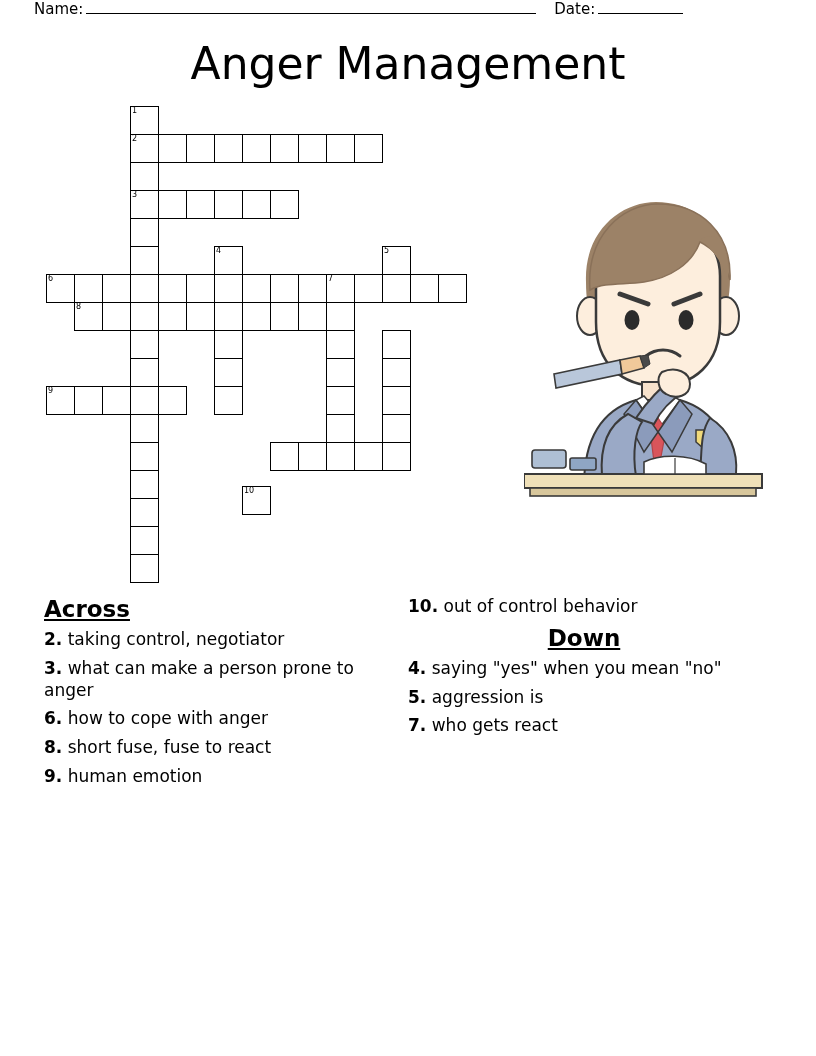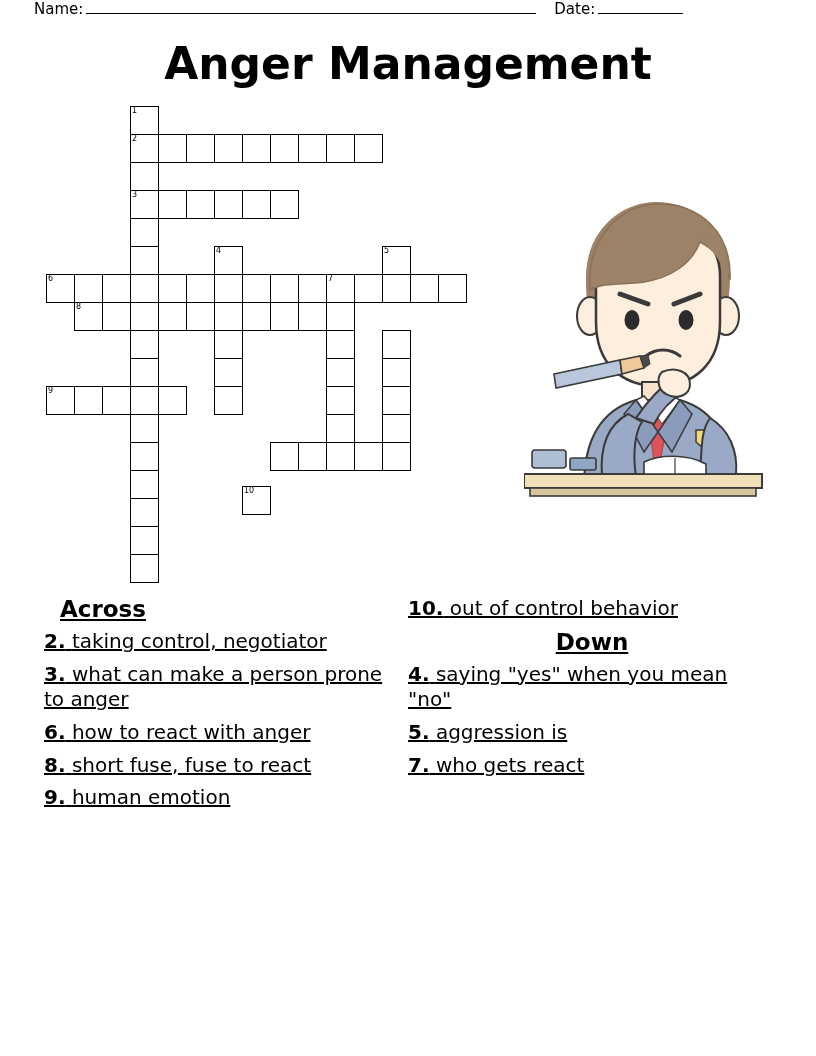--- a/index.html
+++ b/index.html
@@ -36,21 +36,21 @@
   .hdr-gap { width: 18px; }
 
   
   .title {
     position: absolute;
     top: 38px;
     left: 0;
     width: 816px;
     text-align: center;
     font-size: 44px;
-    font-weight: 700;
+    font-weight: 400;
     letter-spacing: 0px;
     font-family: "DejaVu Sans", sans-serif;
   }
 
   
   #grid-layer {
     position: absolute;
     left: 46px;
     top: 106px;
     width: 430px;
@@ -94,28 +94,27 @@
     top: 0;
     width: 352px;
   }
   .col-left { left: 44px; }
   .col-right { left: 408px; }
 
   .clue-heading {
     font-size: 23px;
     font-weight: bold;
     text-decoration: underline;
-    margin: 0 0 6px 16px;
+    margin: 0 0 6px 0;
     line-height: 1.18;
   }
   .clue {
-    font-size: 20px;
+    font-size: 17px;
     line-height: 1.28;
     margin: 0 0 7px 0;
-    text-decoration: underline;
   }
   .clue b { font-weight: bold; }
   .heading-down { margin-top: 2px; text-align: center; }
 </style>
 </head>
 <body>
 
 <div class="header-row">
   <span>Name:</span>
   <span class="hdr-rule name-rule"></span>
@@ -288,21 +287,21 @@
     <p class="clue">
       <b>2.</b>
       <span>taking control, negotiator</span>
     </p>
     <p class="clue">
       <b>3.</b>
       <span>what can make a person prone to anger</span>
     </p>
     <p class="clue">
       <b>6.</b>
-      <span>how to react with anger</span>
+      <span>how to cope with anger</span>
     </p>
     <p class="clue">
       <b>8.</b>
       <span>short fuse, fuse to react</span>
     </p>
     <p class="clue">
       <b>9.</b>
       <span>human emotion</span>
     </p>
   </div>

